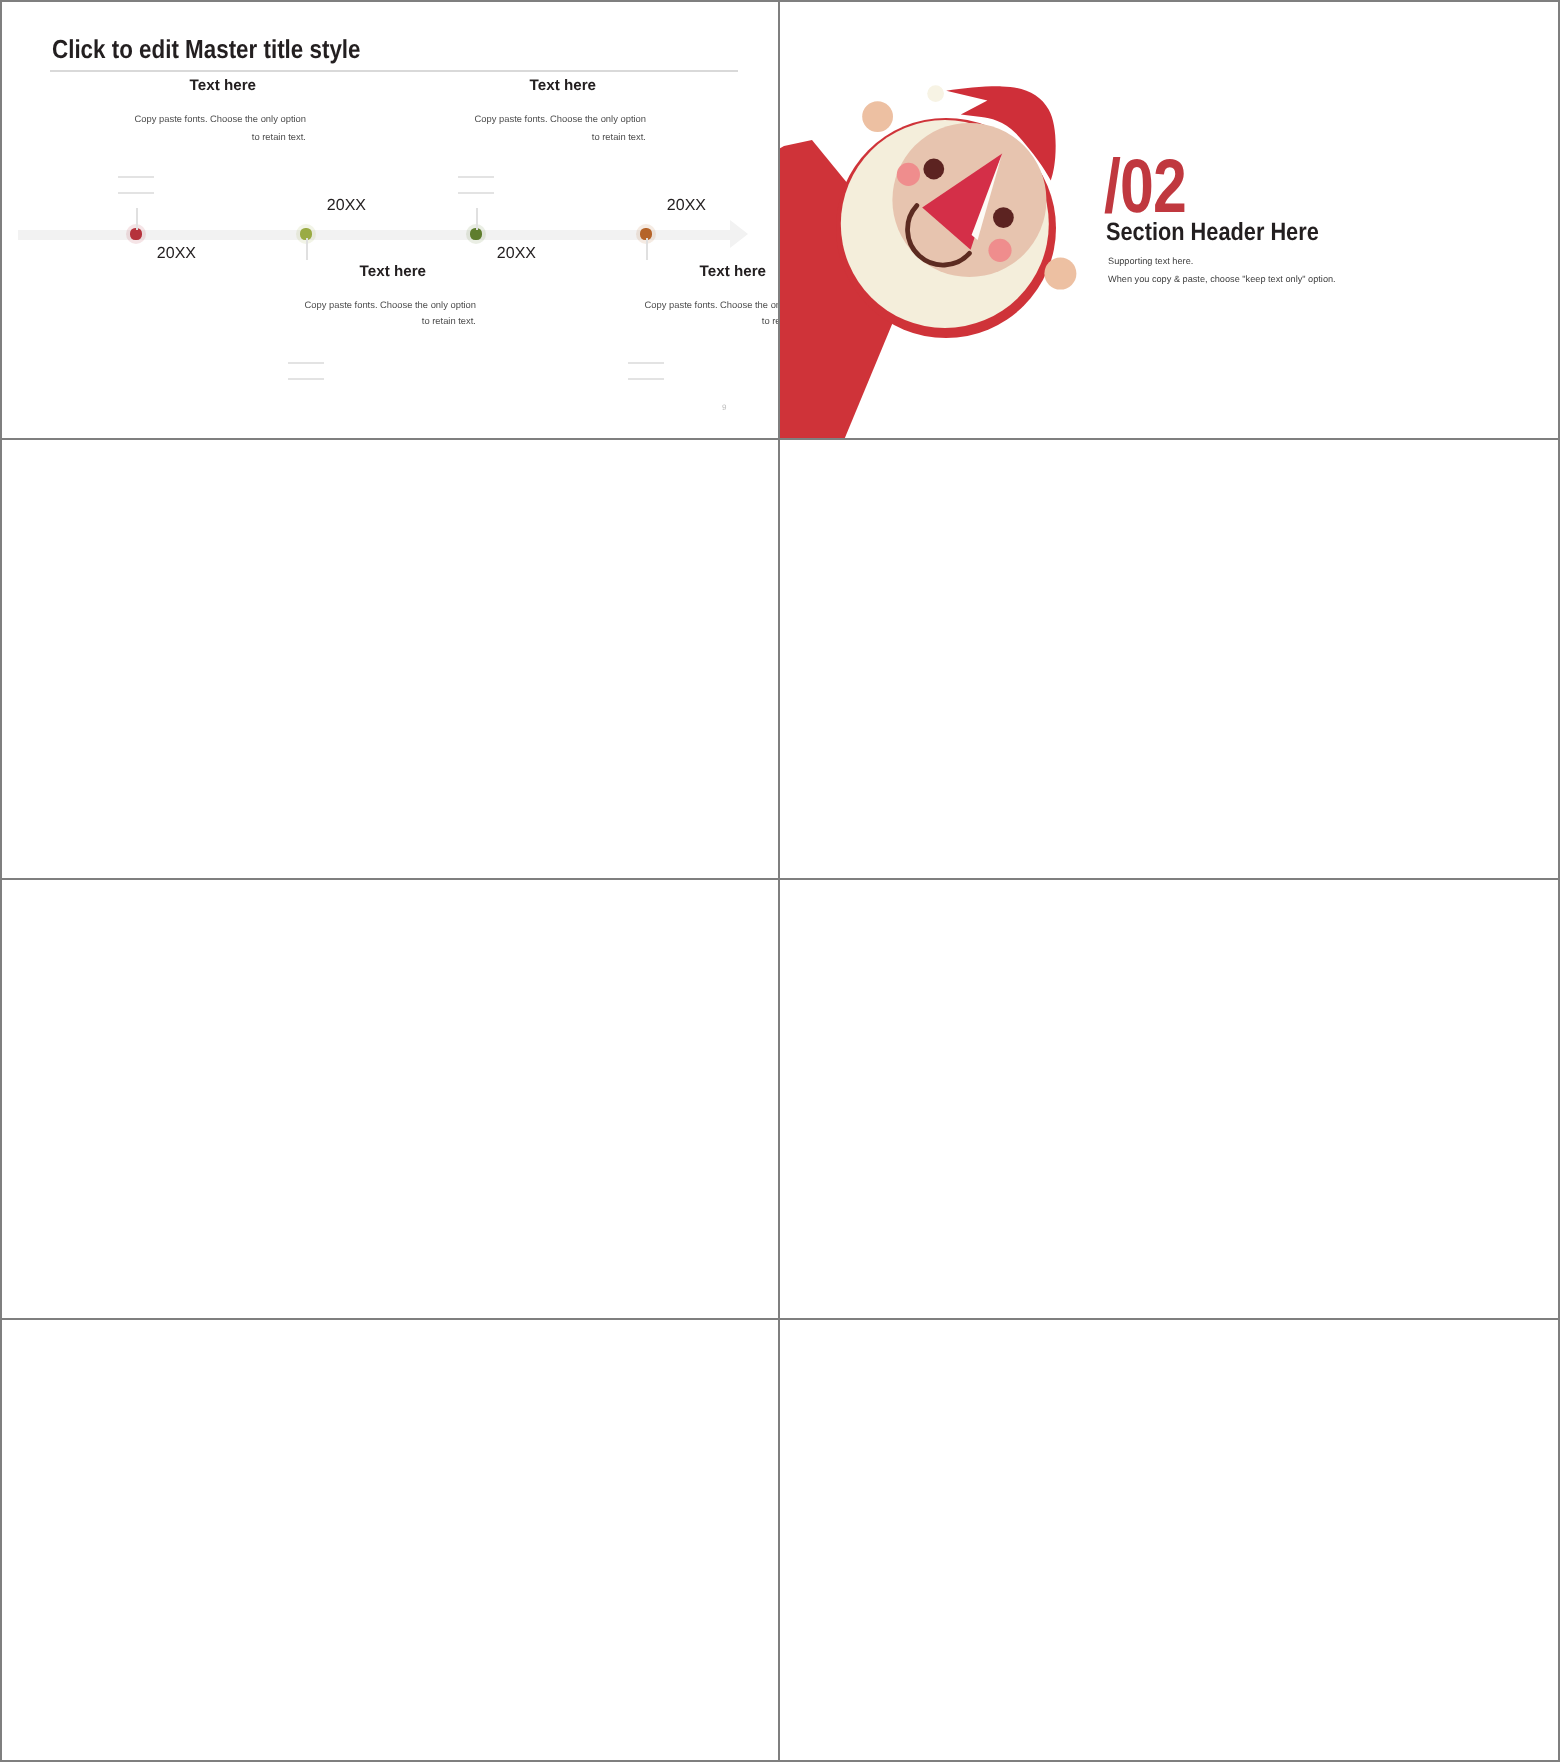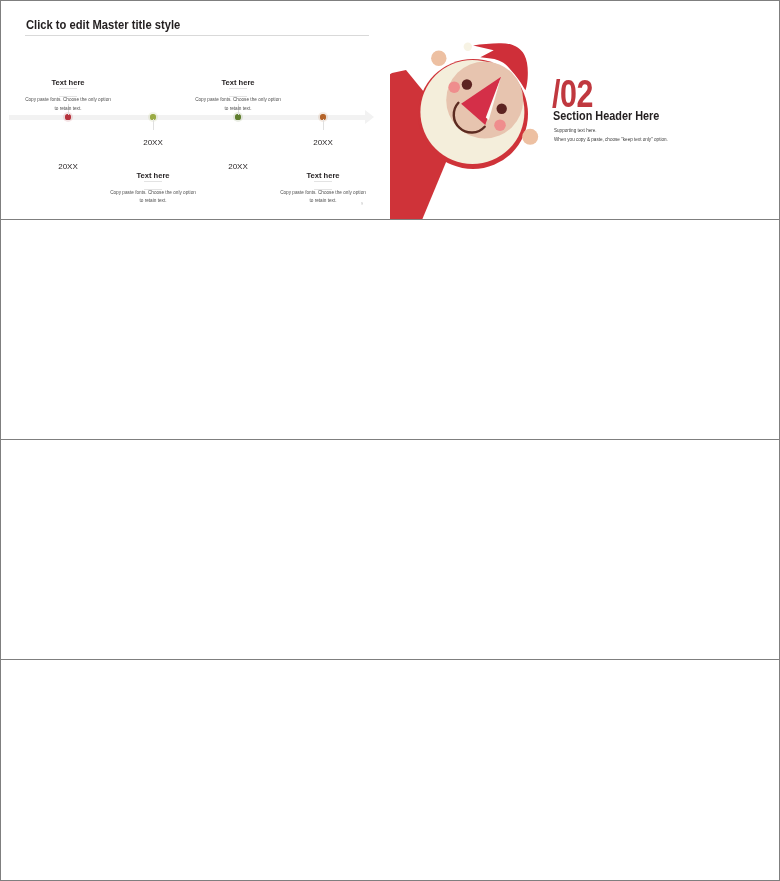--- a/index.html
+++ b/index.html
@@ -1,33 +1,33 @@
 <!DOCTYPE html>
 <html><head>
 <meta charset="utf-8">
 <style>
   html,body{margin:0;padding:0;background:#fff;}
   body{width:780px;height:881px;overflow:hidden;
        font-family:"Liberation Sans",sans-serif;-webkit-font-smoothing:antialiased;}
   .grid{position:absolute;left:0;top:0;width:780px;height:881px;background:#7f7f7f;}
   .slide{position:absolute;background:#fff;overflow:hidden;}
   
-  .c0{left:1px;width:388px;padding-left:44px;} .c1{left:390px;width:389px;}
+  .c0{left:1px;width:388px;} .c1{left:390px;width:389px;}
   .r0{top:1px;height:218px;} .r1{top:220px;height:219px;}
   .r2{top:440px;height:219px;} .r3{top:660px;height:220px;}
 
   .ttl{position:absolute;font-weight:bold;color:#231f20;white-space:nowrap;
        transform-origin:0 0;}
   .rule{position:absolute;background:#d9d9d9;height:1px;}
   .pg{position:absolute;color:#bdbdbd;font-size:4px;}
   .h{position:absolute;font-weight:bold;color:#231f20;white-space:nowrap;}
   .b{position:absolute;color:#4d4d4d;white-space:nowrap;}
   .dash{position:absolute;height:1px;background:#e3e3e3;}
   .circ{position:absolute;border-radius:50%;}
-  .ctr{text-align:center;margin-top:40px;}
+  .ctr{text-align:right;}
   svg{display:block;overflow:visible;}
 </style>
 </head>
 <body>
 
 <div class="grid">
   <div class="slide c0 r0" id="s1">
     <div class="ttl" style="left:25px;top:15.5px;font-size:13px;transform:scaleX(0.861);">Click to edit Master title style</div>
     <div class="rule" style="left:24px;top:34px;width:344px;"></div>
 

